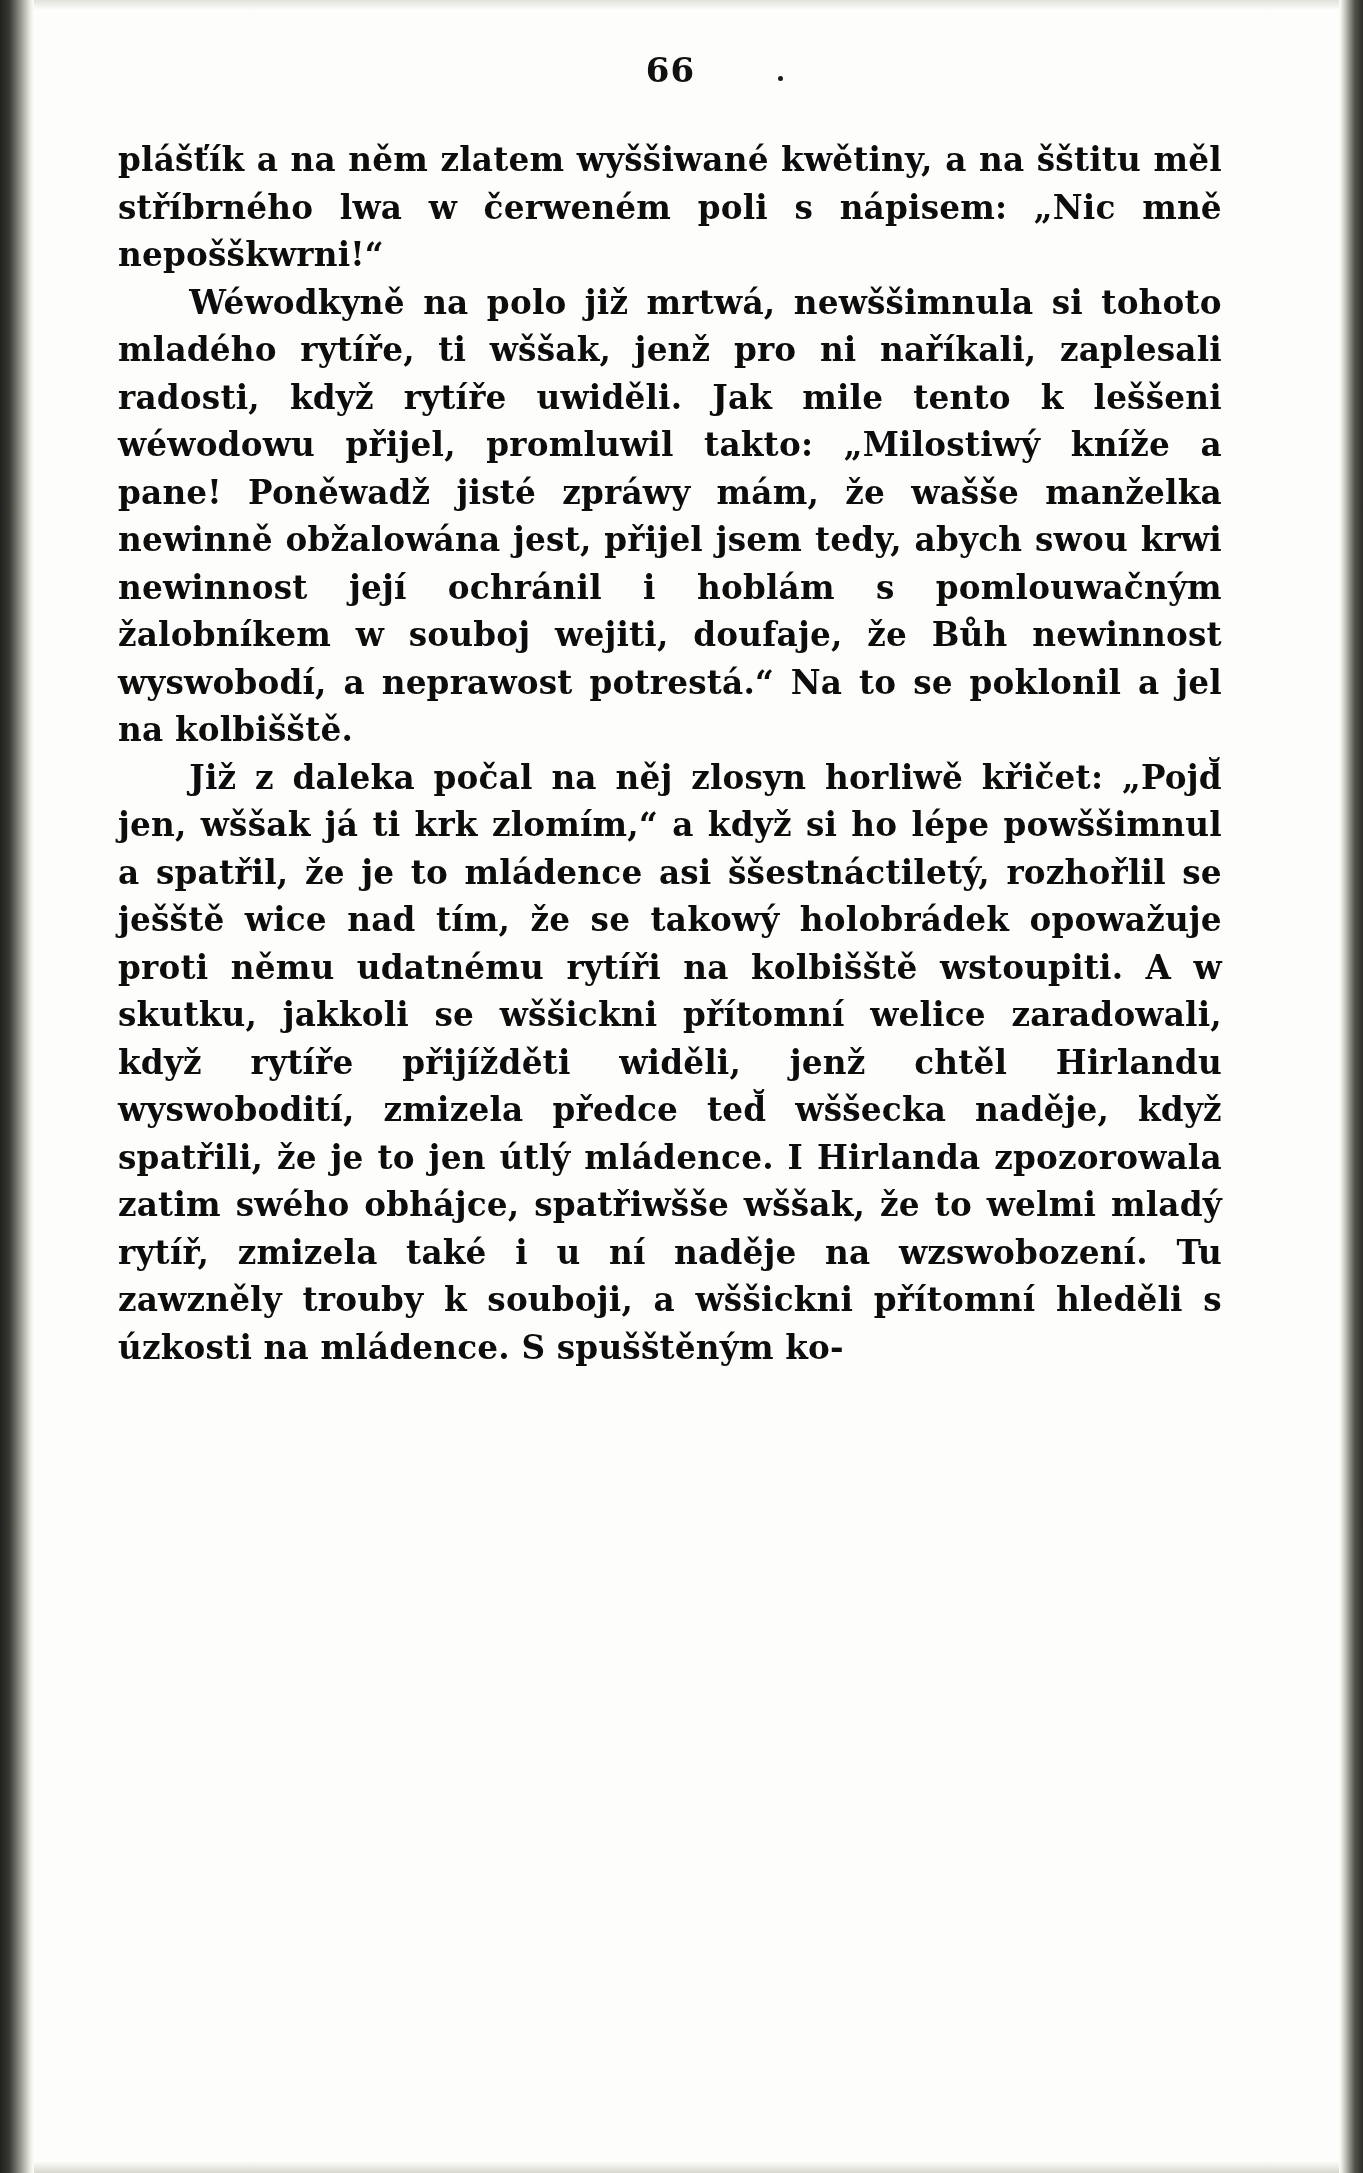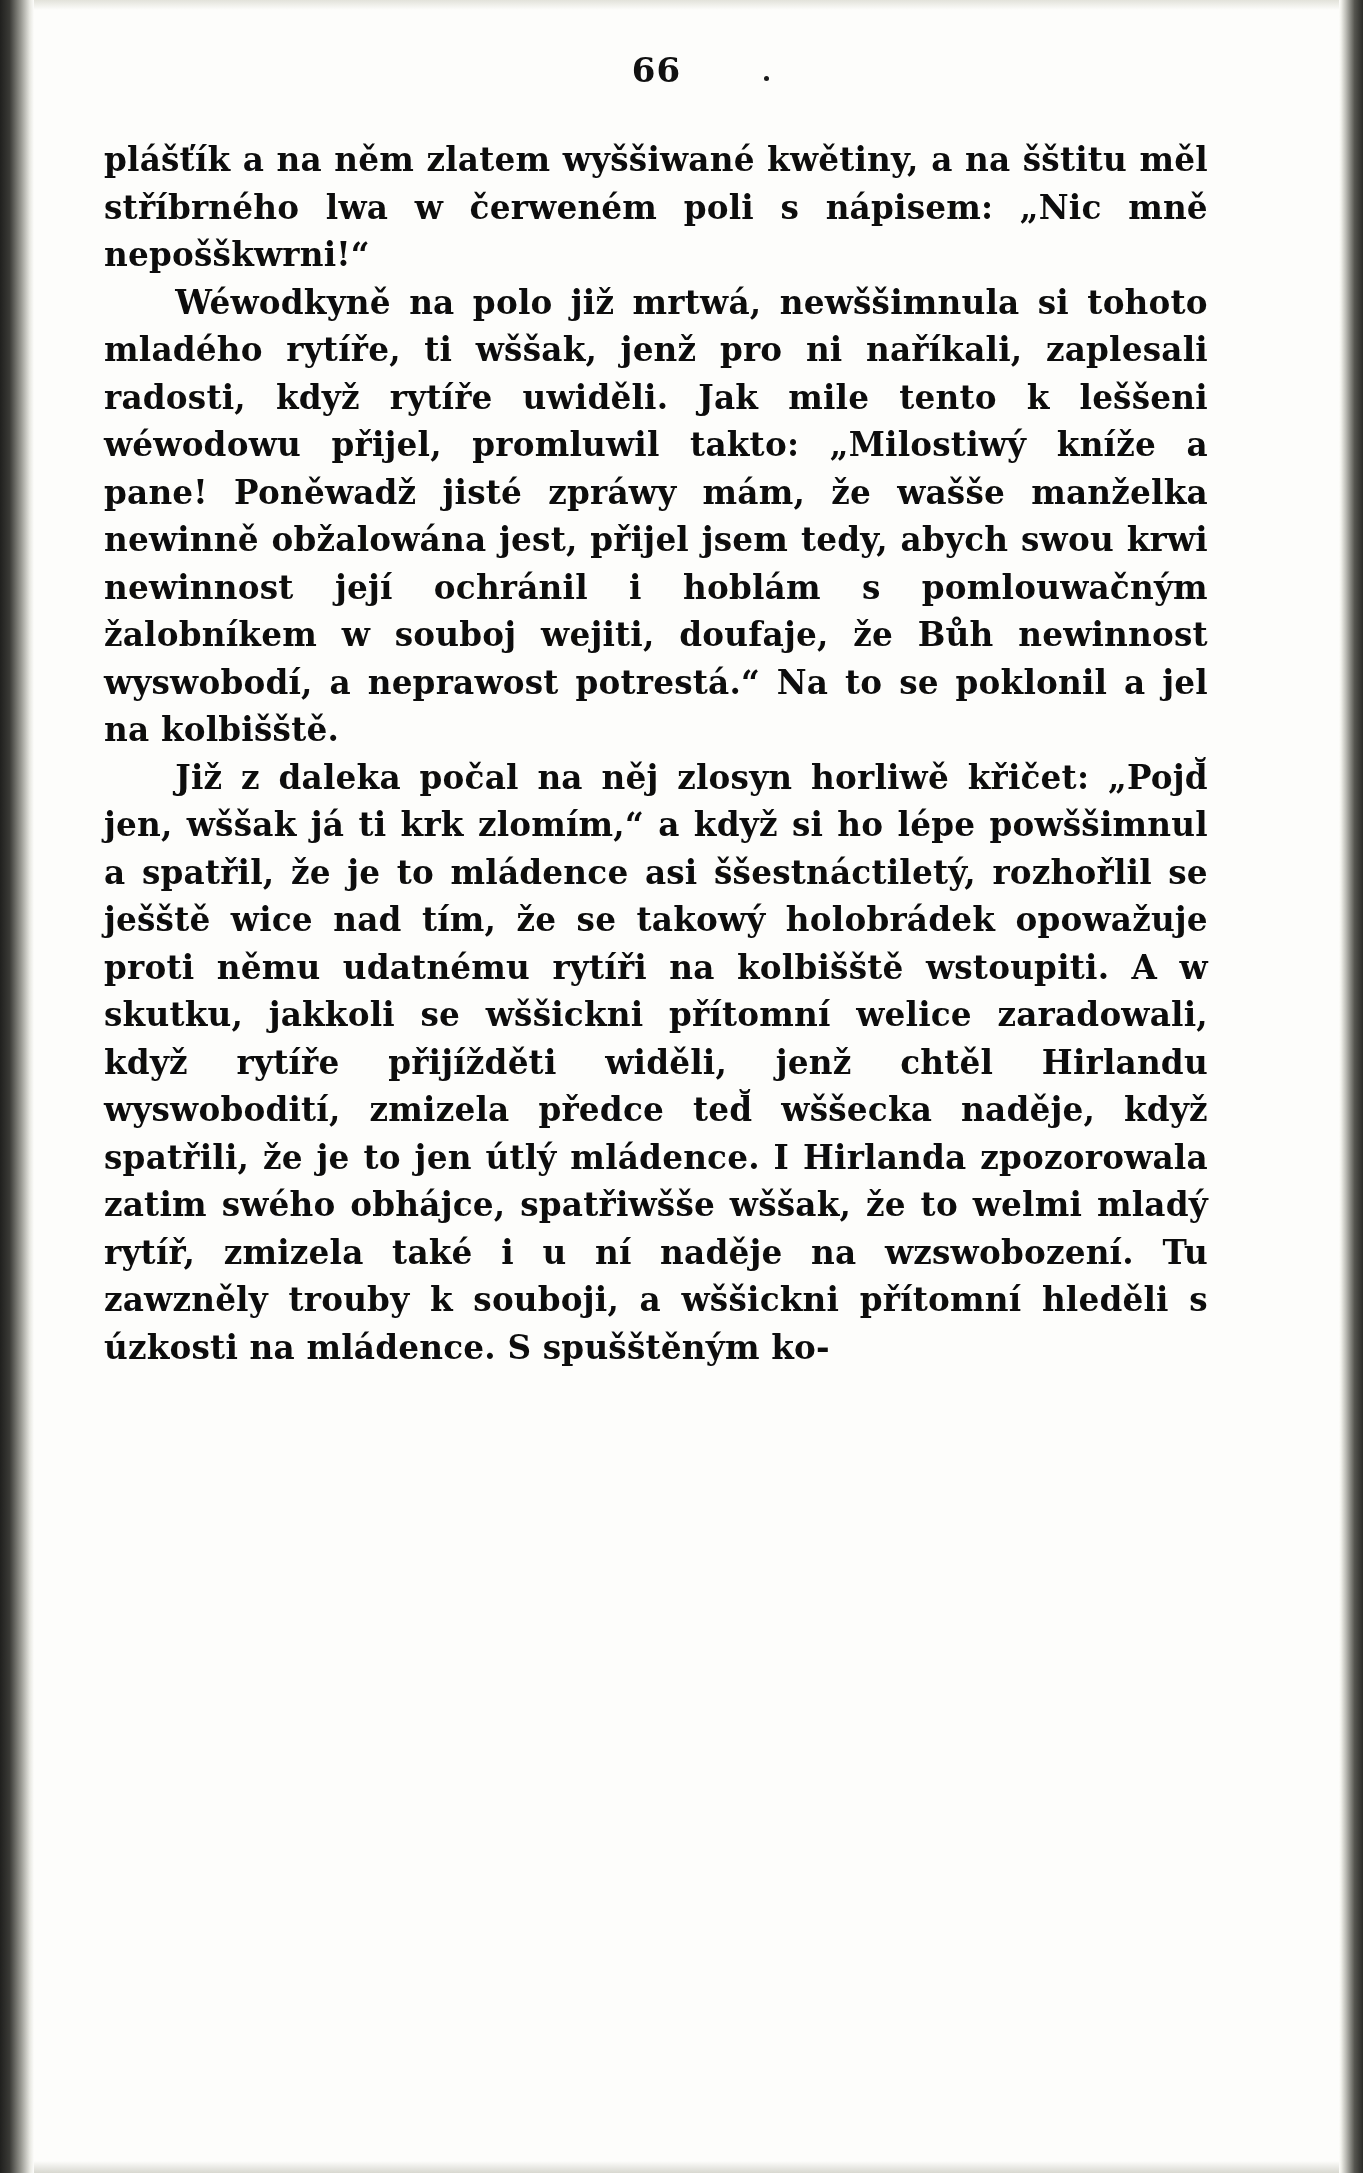--- a/index.html
+++ b/index.html
@@ -41,21 +41,21 @@
   }
   .edge-bottom {
     position: absolute;
     left: 0; right: 0; bottom: 0;
     height: 12px;
     background: linear-gradient(to top, #d8d8d0 0%, #fdfdfb 100%);
   }
 
   .page {
     position: absolute;
-    left: 104px;
+    left: 118px;
     top: 50px;
     width: 1115px;
     height: 2060px;
   }
 
   .page-number {
     text-align: center;
     font-family: "DejaVu Serif", serif;
     font-weight: 700;
     font-size: 34px;

